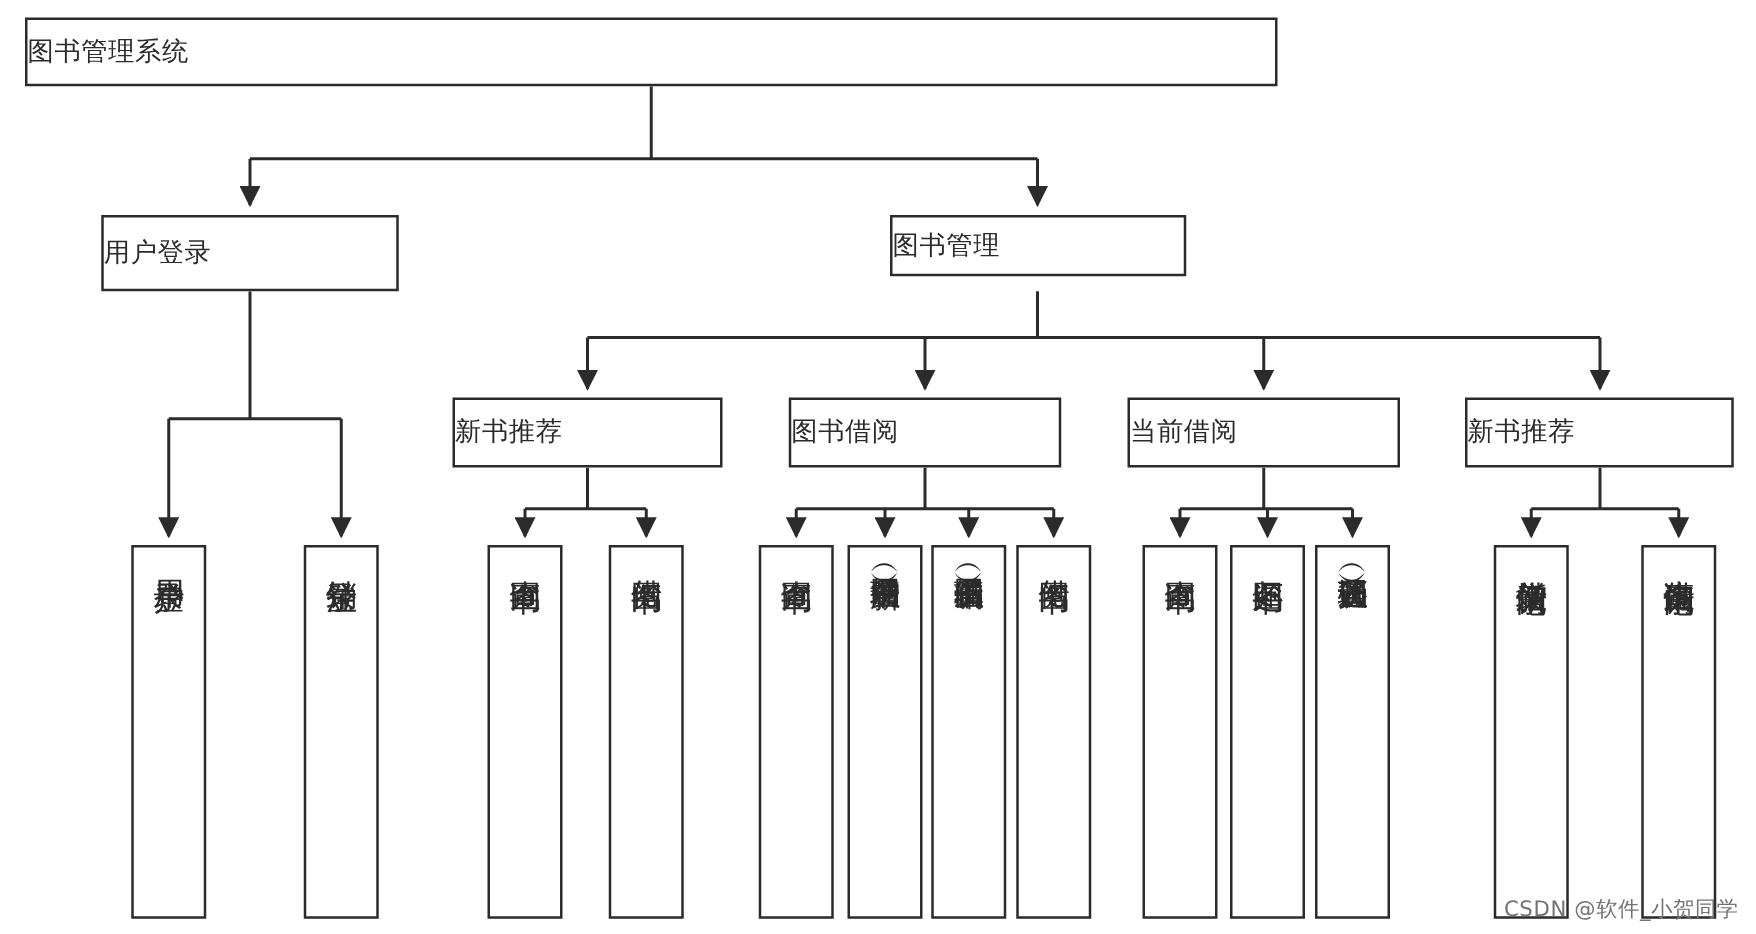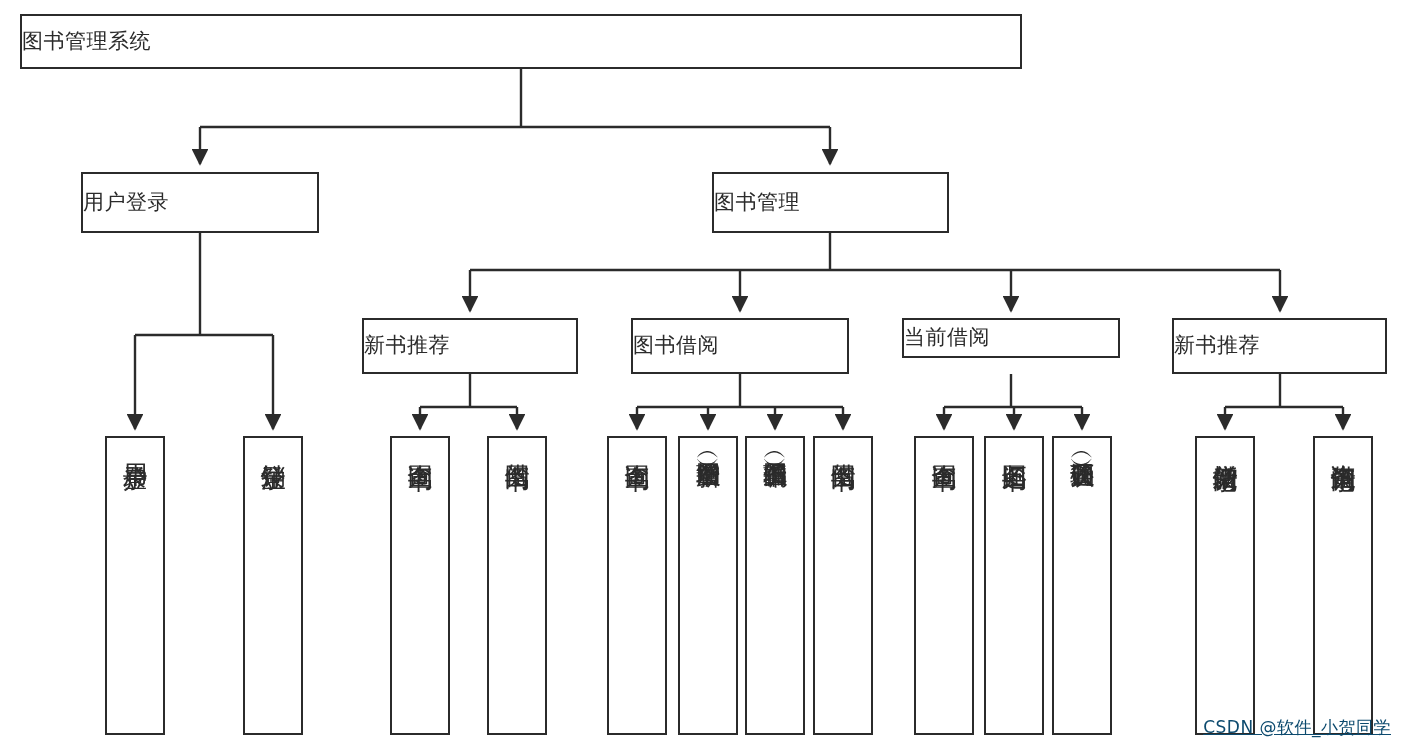--- a/index.html
+++ b/index.html
@@ -62,24 +62,23 @@
   }
   .node.vert.tight .label {
     font-size: 24px;
     letter-spacing: 0px;
   }
   #watermark {
     position: absolute;
     right: 14px;
     bottom: 8px;
     font-size: 17px;
-    color: #0c4a6e;
+    color: #737373;
     letter-spacing: 0.5px;
     white-space: nowrap;
-    text-decoration: underline;
   }
 </style>
 </head>
 <body>
 
 <div id="canvas">
 
   <svg id="edges" viewBox="0 0 1405 747" xmlns="http://www.w3.org/2000/svg">
     <defs>
       <marker id="arrow" viewBox="0 0 10 10" refX="9" refY="5" markerWidth="7" markerHeight="7" orient="auto-start-reverse">
@@ -130,31 +129,31 @@
     </g>
   </svg>
 
   <div class="node horiz" style="left:20px; top:14px; width:1002px; height:55px;">
     <span class="label">图书管理系统</span>
   </div>
 
   <div class="node horiz" style="left:81px; top:172px; width:238px; height:61px;">
     <span class="label">用户登录</span>
   </div>
-  <div class="node horiz" style="left:712px; top:172px; width:237px; height:61px;">
+  <div class="node horiz" style="left:712px; top:172px; width:237px; height:49px;">
     <span class="label">图书管理</span>
   </div>
 
   <div class="node horiz" style="left:362px; top:318px; width:216px; height:56px;">
     <span class="label">新书推荐</span>
   </div>
   <div class="node horiz" style="left:631px; top:318px; width:218px; height:56px;">
     <span class="label">图书借阅</span>
   </div>
-  <div class="node horiz" style="left:902px; top:318px; width:218px; height:40px;">
+  <div class="node horiz" style="left:902px; top:318px; width:218px; height:56px;">
     <span class="label">当前借阅</span>
   </div>
   <div class="node horiz" style="left:1172px; top:318px; width:215px; height:56px;">
     <span class="label">新书推荐</span>
   </div>
 
   <div class="node vert" style="left:105px; top:436px; width:60px; height:299px;">
     <span class="label">用户登录</span>
   </div>
   <div class="node vert" style="left:243px; top:436px; width:60px; height:299px;">

